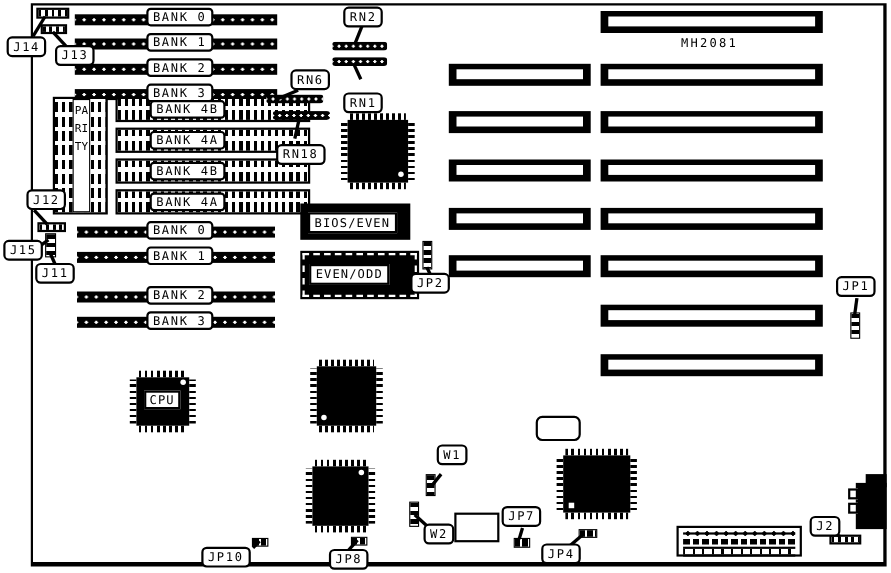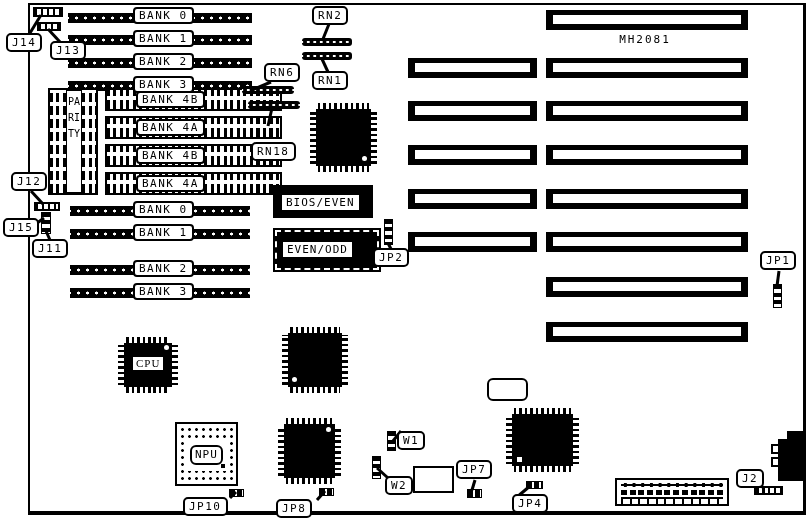--- a/index.html
+++ b/index.html
@@ -66,21 +66,21 @@
     position:absolute; z-index:5; background:#fff; border:1px solid #000;
     font-size:10px; line-height:16px; text-align:center;
     word-break:break-all; padding-top:3px;
   }
   
   .slot { position:absolute; height:20px; background:#000; }
   .slot::after {
     content:""; position:absolute; left:7px; right:7px; top:5px; height:9px; background:#fff;
   }
   
-  .qfp { position:absolute;font-family:Liberation Serif, serif; }
+  .qfp { position:absolute; }
   .qfp .body { position:absolute; inset:6px; background:#000; }
   .qfp .pt,.qfp .pb { position:absolute; left:8px; right:8px; height:6px;
     background-image:repeating-linear-gradient(90deg,#000 0 2.5px,rgba(0,0,0,0) 2.5px 5.5px); }
   .qfp .pt { top:0; } .qfp .pb { bottom:0; }
   .qfp .pl,.qfp .pr { position:absolute; top:8px; bottom:8px; width:6px;
     background-image:repeating-linear-gradient(0deg,#000 0 2.5px,rgba(0,0,0,0) 2.5px 5.5px); }
   .qfp .pl { left:0; } .qfp .pr { right:0; }
   .qfp .dot { position:absolute; width:5px; height:5px; border-radius:50%; background:#fff; z-index:2; }
   .chiplbl {
     position:absolute; z-index:3; background:#fff; border:2px solid #000;
@@ -176,44 +176,44 @@
   <div class="dip" style="left:105px;top:144px;width:177px;height:23px"></div>
   <div class="dip" style="left:105px;top:172px;width:177px;height:23px"></div>
   <div class="banklbl" style="left:136px;top:91px">BANK 4B</div>
   <div class="banklbl" style="left:136px;top:119px">BANK 4A</div>
   <div class="banklbl" style="left:136px;top:147px">BANK 4B</div>
   <div class="banklbl" style="left:136px;top:175px">BANK 4A</div>
 
   <div class="lbl" style="left:312px;top:6px">RN2</div>
   <div class="sip" style="left:302px;top:38px;width:50px"></div>
   <div class="sip" style="left:302px;top:52px;width:50px"></div>
-  <div class="lbl" style="left:312px;top:71px">RN1</div>
+  <div class="lbl" style="left:312px;top:84px">RN1</div>
   <div class="lbl" style="left:264px;top:63px">RN6</div>
   <div class="sip" style="left:242px;top:86px;width:52px"></div>
   <div class="sip" style="left:248px;top:101px;width:52px"></div>
-  <div class="lbl" style="left:251px;top:142px">RN18</div>
+  <div class="lbl" style="left:251px;top:131px">RN18</div>
 
   <div class="qfp" style="left:310px;top:103px;width:67px;height:69px">
     <div class="pt"></div>
       <div class="pb"></div>
       <div class="pl"></div>
       <div class="pr"></div>
     <div class="body"></div>
     <div class="dot" style="right:10px;bottom:11px"></div>
   </div>
 
   <div class="bios" style="left:273px;top:185px;width:100px;height:33px"></div>
   <div class="bioslbl" style="left:280px;top:193px">BIOS/EVEN</div>
   <div class="bios dashed" style="left:273px;top:228px;width:108px;height:44px"></div>
   <div class="bioslbl" style="left:281px;top:240px">EVEN/ODD</div>
 
   <div class="vj" style="left:384px;top:219px;height:26px"></div>
   <div class="lbl" style="left:373px;top:248px">JP2</div>
 
-  <div class="lbl" style="left:11px;top:172px">J12</div>
+  <div class="lbl" style="left:24px;top:172px">J12</div>
   <div class="hdr" style="left:34px;top:202px;width:26px;height:9px"></div>
   <div class="vj" style="left:41px;top:212px;height:22px;width:10px"></div>
   <div class="lbl" style="left:3px;top:218px">J15</div>
   <div class="lbl" style="left:32px;top:239px">J11</div>
 
   <div class="simm" style="left:70px;top:206px;width:180px"></div>
   <div class="simm" style="left:70px;top:229px;width:180px"></div>
   <div class="simm" style="left:70px;top:265px;width:180px"></div>
   <div class="simm" style="left:70px;top:288px;width:180px"></div>
   <div class="banklbl" style="left:133px;top:201px">BANK 0</div>
@@ -253,50 +253,45 @@
 
   <div class="qfp" style="left:282px;top:327px;width:66px;height:66px">
     <div class="pt"></div>
       <div class="pb"></div>
       <div class="pl"></div>
       <div class="pr"></div>
     <div class="body"></div>
     <div class="dot" style="left:10px;bottom:11px"></div>
   </div>
 
-  <div class="npu" style="left:175px;top:422px;width:63px;height:64px">
-    <div class="clear" style="left:10px;top:17px;width:42px;height:30px"></div>
-    <div class="inner" style="left:13px;top:21px">NPU</div>
-    <div class="pin1" style="left:44px;top:40px"></div>
-  </div>
 
   <div class="qfp" style="left:278px;top:418px;width:63px;height:66px">
     <div class="pt"></div>
       <div class="pb"></div>
       <div class="pl"></div>
       <div class="pr"></div>
     <div class="body"></div>
     <div class="dot" style="right:10px;top:9px"></div>
   </div>
 
   <div class="hj" style="left:229px;top:489px;width:15px"></div>
   <div class="lbl" style="left:183px;top:497px">JP10</div>
   <div class="hj" style="left:319px;top:488px;width:15px"></div>
-  <div class="lbl" style="left:276px;top:499px">JP8</div>
-
-  <div class="lbl" style="left:397px;top:431px">W1</div>
+  <div class="lbl" style="left:299px;top:499px">JP8</div>
+
+  <div class="lbl" style="left:397px;top:404px">W1</div>
   <div class="vj" style="left:387px;top:431px;height:20px"></div>
   <div class="vj" style="left:372px;top:456px;height:23px"></div>
   <div class="lbl" style="left:385px;top:476px">W2</div>
 
   <div class="esock" style="left:413px;top:466px;width:41px;height:27px"></div>
   <div class="lbl" style="left:456px;top:460px">JP7</div>
   <div class="hj" style="left:467px;top:489px;width:15px;height:9px"></div>
   <div class="hj" style="left:526px;top:481px;width:17px"></div>
-  <div class="lbl" style="left:512px;top:494px">JP4</div>
+  <div class="lbl" style="left:492px;top:494px">JP4</div>
 
   <div class="xtal" style="left:487px;top:378px;width:41px;height:23px"></div>
   <div class="qfp" style="left:506px;top:408px;width:73px;height:64px">
     <div class="pt"></div>
       <div class="pb"></div>
       <div class="pl"></div>
       <div class="pr"></div>
     <div class="body"></div>
     <div class="dot" style="left:11px;bottom:10px;border-radius:0"></div>
   </div>

